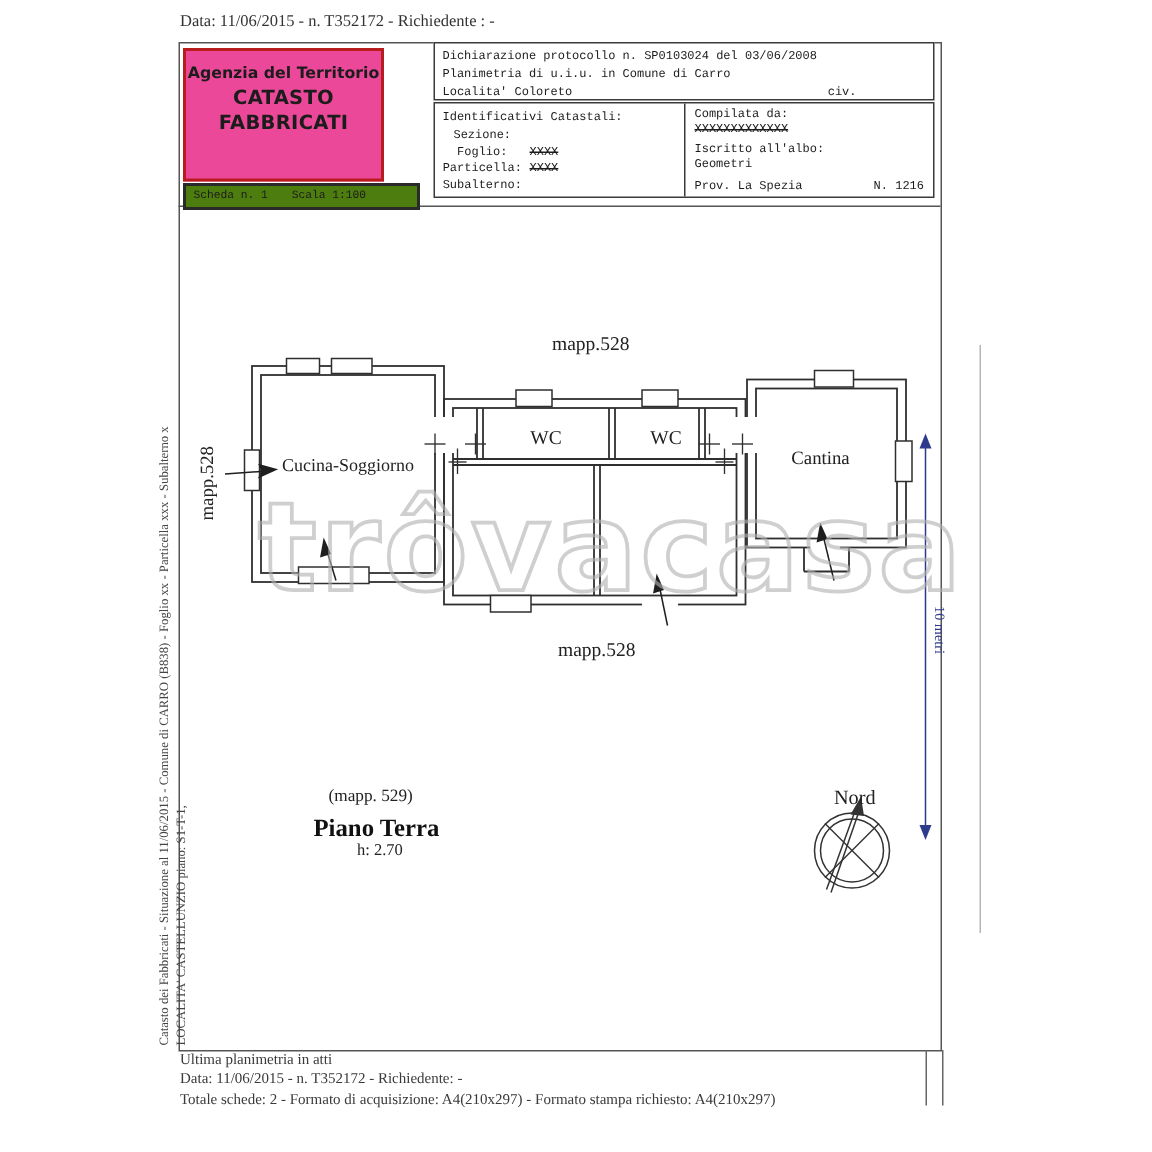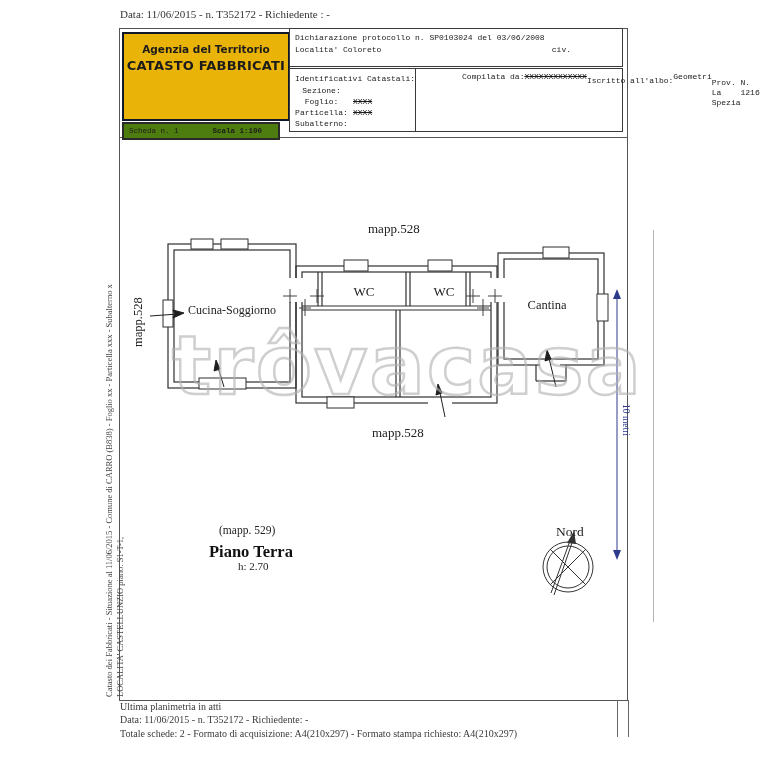--- a/index.html
+++ b/index.html
@@ -12,43 +12,43 @@
        font-family:var(--serif);color:#1c1c1c;}
   .abs{position:absolute;}
   
   .meta{font-family:var(--serif);font-size:11px;color:#333;white-space:nowrap;}
   .metab{font-family:var(--serif);font-size:10px;color:#3a3a3a;white-space:nowrap;}
   
   .frame{left:119px;top:28px;width:507px;height:671px;border:1px solid #555;z-index:1;}
   .innerline{left:119px;top:137px;width:508px;height:0;border-top:1px solid #555;z-index:1;}
   .farline{left:653px;top:230px;width:0;height:392px;border-left:1px solid #b5b5b5;z-index:1;}
   
-  .agency{left:122px;top:32px;width:168px;height:89px;border:2px solid #0f172a;z-index:3;
-          background:#eab308;text-align:center;font-family:var(--sans);font-weight:bold;
+  .agency{left:122px;top:32px;width:134px;height:89px;border:2px solid #b91c1c;z-index:3;
+          background:#ec4899;text-align:center;font-family:var(--sans);font-weight:bold;
           padding-top:8px;box-sizing:border-box;}
   .agency .l1{font-size:10.5px;line-height:15px;}
   .agency .l2{font-size:13px;line-height:17px;letter-spacing:.2px;}
   .agency .l3{font-size:10.5px;line-height:15px;}
   .agency .l4{font-size:12px;line-height:16px;}
   .scheda{left:122px;top:122px;width:154px;height:14px;border:2px solid #2a2a2a;z-index:3;
           background:#4d7c0f;display:flex;align-items:center;font-family:var(--mono);
           font-size:7.5px;white-space:nowrap;}
   .scheda .s1{margin-left:5px;}
-  .scheda .s2{margin-left:34px;font-weight:bold;}
+  .scheda .s2{margin-left:16px;}
   .decl{left:289px;top:28px;width:334px;height:39px;border:1px solid #3a3a3a;z-index:3;
         background:#fff;box-sizing:border-box;font-family:Liberation Mono, monospace;font-size:8px;
         padding:3px 5px;line-height:12px;white-space:nowrap;}
   .decl .row3{display:flex;justify-content:space-between;}
   .decl .civ{margin-right:46px;}
   .ident{left:289px;top:68px;width:334px;height:64px;border:1px solid #3a3a3a;z-index:3;
          background:#fff;box-sizing:border-box;display:flex;font-family:var(--mono);
          font-size:8px;}
   .ident .colL{width:167px;border-right:1px solid #3a3a3a;box-sizing:border-box;
                padding:4px 0 0 5px;}
-  .ident .colR{flex:1;padding:3px 6px 0 6px;display:flex;flex-direction:row;margin-left:40px;}
+  .ident .colR{flex:1;padding:3px 6px 0 6px;display:flex;flex-direction:column;}
   .idrow{display:flex;line-height:11px;white-space:pre;}
   .idlab{width:53px;text-align:center;}
   .idval{margin-left:5px;}
   .struck{text-decoration:line-through;}
   .cr{line-height:9.5px;white-space:nowrap;}
   .crgap{margin-top:4px;}
   .provrow{display:flex;justify-content:space-between;margin-top:6px;line-height:10px;}
   
   .vtext{transform-origin:0 0;transform:rotate(-90deg);white-space:nowrap;
          font-family:var(--serif);font-size:8.5px;color:#444;z-index:2;}
@@ -75,20 +75,21 @@
   <div class="l2">CATASTO FABBRICATI</div>
 </div>
 
 <div class="abs scheda">
   <span class="s1">Scheda n. 1</span>
   <span class="s2">Scala 1:100</span>
 </div>
 
 <div class="abs decl">
   <div>Dichiarazione protocollo n. SP0103024 del 03/06/2008</div>
+  <div>Planimetria di u.i.u. in Comune di Carro</div>
   <div class="row3">
     <span>Localita' Coloreto</span>
     <span class="civ">civ.</span>
   </div>
 </div>
 
 <div class="abs ident">
   <div class="colL">
     <div class="idrow" style="line-height:12px;"><span>Identificativi Catastali:</span></div>
     <div class="idrow">

